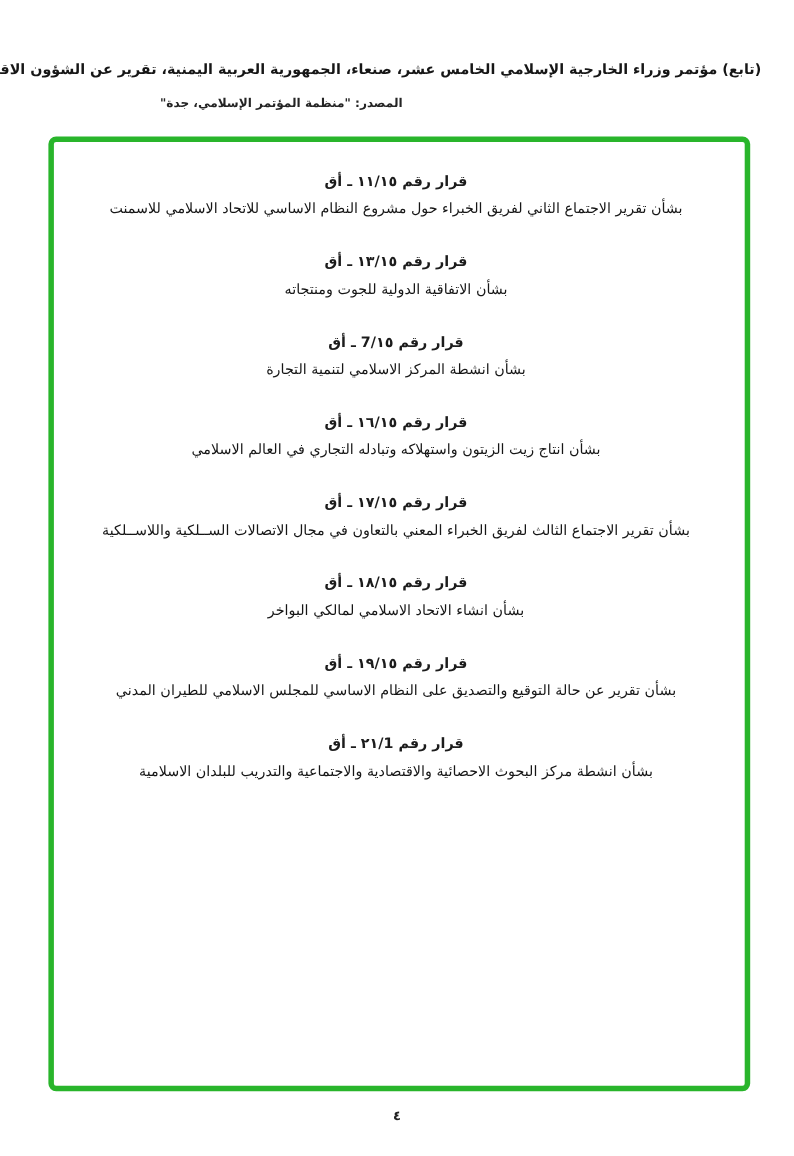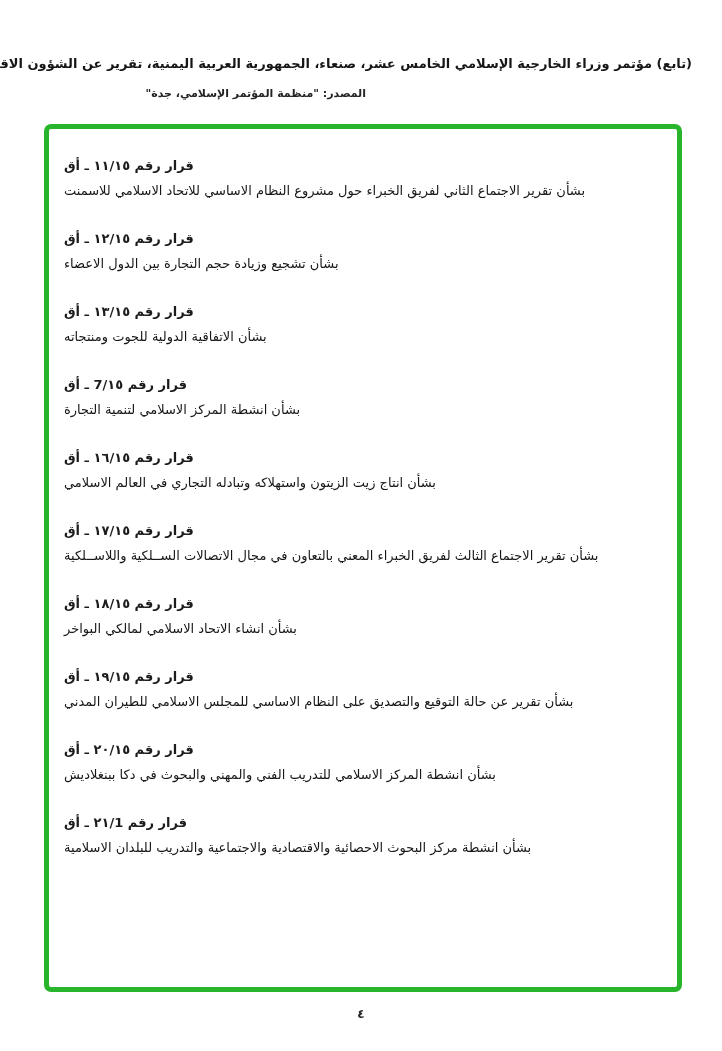--- a/index.html
+++ b/index.html
@@ -52,21 +52,21 @@
     border: 5px solid #29b52b;
     border-radius: 7px;
     background: transparent;
   }
   .entries {
     position: absolute;
     top: 158px;
     right: 66px;
     left: 64px;
     direction: rtl;
-    text-align: left;
+    text-align: center;
   }
   .entry {
     margin-bottom: 33px;
   }
   .entry .num {
     font-size: 13px;
     font-weight: bold;
     margin-bottom: 10px;
     white-space: nowrap;
     color: #1c1c1c;
@@ -99,24 +99,20 @@
 
   <div class="green-box"></div>
 
   <div class="entries">
 
     <div class="entry">
       <div class="num">قرار رقم ١١/١٥ ـ أق</div>
       <div class="subject">بشأن تقرير الاجتماع الثاني لفريق الخبراء حول مشروع النظام الاساسي للاتحاد الاسلامي للاسمنت</div>
     </div>
 
-    <div class="entry">
-      <div class="num">قرار رقم ١٢/١٥ ـ أق</div>
-      <div class="subject">بشأن تشجيع وزيادة حجم التجارة بين الدول الاعضاء</div>
-    </div>
 
     <div class="entry">
       <div class="num">قرار رقم ١٣/١٥ ـ أق</div>
       <div class="subject">بشأن الاتفاقية الدولية للجوت ومنتجاته</div>
     </div>
 
     <div class="entry">
       <div class="num">قرار رقم 7/١٥ ـ أق</div>
       <div class="subject">بشأن انشطة المركز الاسلامي لتنمية التجارة</div>
     </div>
@@ -135,24 +131,20 @@
     <div class="entry">
       <div class="num">قرار رقم ١٨/١٥ ـ أق</div>
       <div class="subject">بشأن انشاء الاتحاد الاسلامي لمالكي البواخر</div>
     </div>
 
     <div class="entry">
       <div class="num">قرار رقم ١٩/١٥ ـ أق</div>
       <div class="subject">بشأن تقرير عن حالة التوقيع والتصديق على النظام الاساسي للمجلس الاسلامي للطيران المدني</div>
     </div>
 
-    <div class="entry">
-      <div class="num">قرار رقم ٢٠/١٥ ـ أق</div>
-      <div class="subject">بشأن انشطة المركز الاسلامي للتدريب الفني والمهني والبحوث في دكا ببنغلاديش</div>
-    </div>
 
     <div class="entry">
       <div class="num">قرار رقم ٢١/1 ـ أق</div>
       <div class="subject">بشأن انشطة مركز البحوث الاحصائية والاقتصادية والاجتماعية والتدريب للبلدان الاسلامية</div>
     </div>
 
   </div>
 
   <div class="page-number">٤</div>
 

